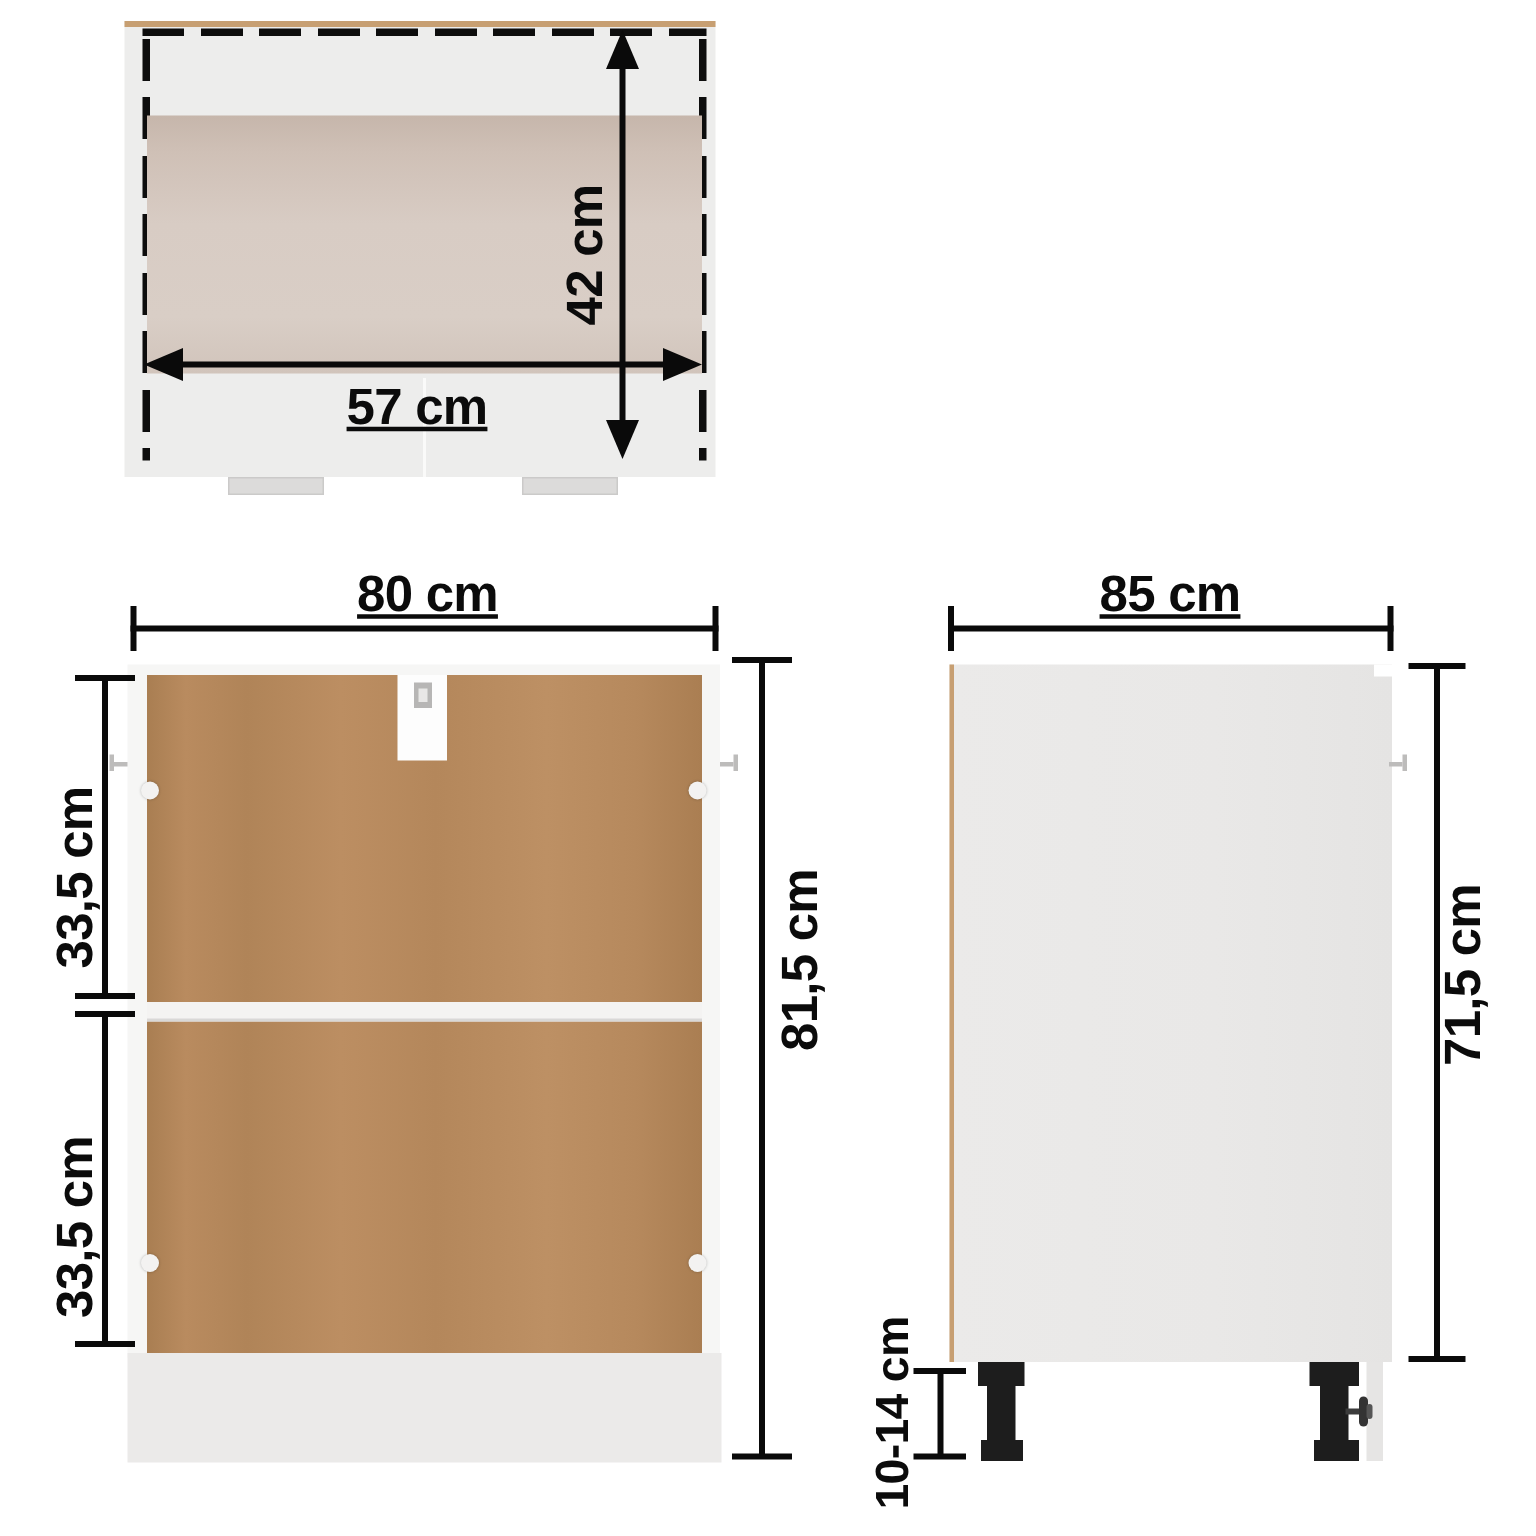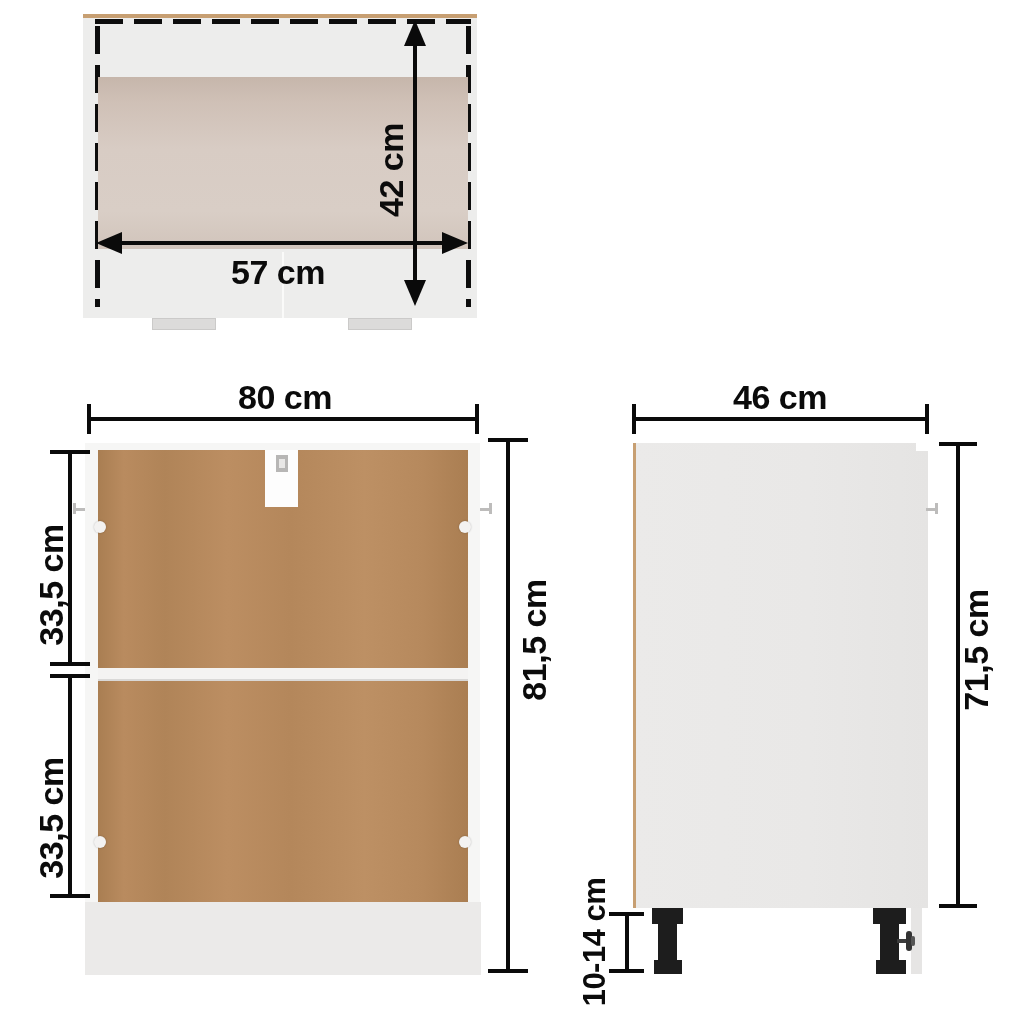--- a/index.html
+++ b/index.html
@@ -8,21 +8,21 @@
     font-family:"Liberation Sans", sans-serif;
   }
   .abs{position:absolute;}
   .dim{background:#0a0a0a;}
   .dash-h{background:repeating-linear-gradient(90deg,#0d0d0d 0 28px,transparent 28px 39px);}
   .dash-v{background:repeating-linear-gradient(180deg,#0d0d0d 0 28px,transparent 28px 39px);}
   .hlabel,.vlabel{
     position:absolute;white-space:nowrap;color:#0b0b0b;font-weight:700;
     font-size:34px;letter-spacing:-0.5px;
   }
-  .hlabel{transform:translate(-50%,-50%);}
+  .hlabel{transform:translate(-50%,-50%);text-decoration:underline;}
   .vlabel{transform:translate(-50%,-50%) rotate(-90deg);}
   .tri{width:0;height:0;position:absolute;}
   .tri-left {border-top:11px solid transparent;border-bottom:11px solid transparent;border-right:26px solid #0a0a0a;}
   .tri-right{border-top:11px solid transparent;border-bottom:11px solid transparent;border-left:26px solid #0a0a0a;}
   .tri-up   {border-left:11px solid transparent;border-right:11px solid transparent;border-bottom:26px solid #0a0a0a;}
   .tri-down {border-left:11px solid transparent;border-right:11px solid transparent;border-top:26px solid #0a0a0a;}
   .dot{position:absolute;width:12px;height:12px;border-radius:50%;background:#f3f2f1;box-shadow:0 0 2px rgba(0,0,0,.25);}
   .pin{background:#bdbcbb;}
   .leg{background:#1d1d1d;}
 </style>
@@ -90,21 +90,21 @@
     <div class="abs dim" style="left:488px;top:438px;width:40px;height:4px;"></div>
     <div class="abs dim" style="left:488px;top:969px;width:40px;height:4px;"></div>
     <div class="vlabel" style="left:534px;top:640px;">81,5 cm</div>
   </div>
 
   <div>
 
     <div class="abs dim" style="left:632px;top:417px;width:297px;height:4px;"></div>
     <div class="abs dim" style="left:632px;top:404px;width:4px;height:30px;"></div>
     <div class="abs dim" style="left:925px;top:404px;width:4px;height:30px;"></div>
-    <div class="hlabel" style="left:780px;top:397px;">46 cm</div>
+    <div class="hlabel" style="left:780px;top:397px;">85 cm</div>
 
     <div class="abs" style="left:633px;top:443px;width:295px;height:465px;background:linear-gradient(90deg,#ebeae9 0,#e9e8e7 60%,#e5e4e3 100%);"></div>
     <div class="abs" style="left:633px;top:443px;width:3px;height:465px;background:#c79f72;"></div>
     <div class="abs" style="left:916px;top:443px;width:12px;height:8px;background:#ffffff;"></div>
     <div class="abs pin" style="left:935px;top:503px;width:3px;height:11px;"></div>
     <div class="abs pin" style="left:926px;top:508px;width:9px;height:3px;"></div>
     <div class="abs" style="left:911px;top:908px;width:11px;height:66px;background:#e6e5e4;"></div>
 
     <div class="abs leg" style="left:652px;top:908px;width:31px;height:16px;"></div>
     <div class="abs leg" style="left:658px;top:924px;width:19px;height:38px;"></div>

